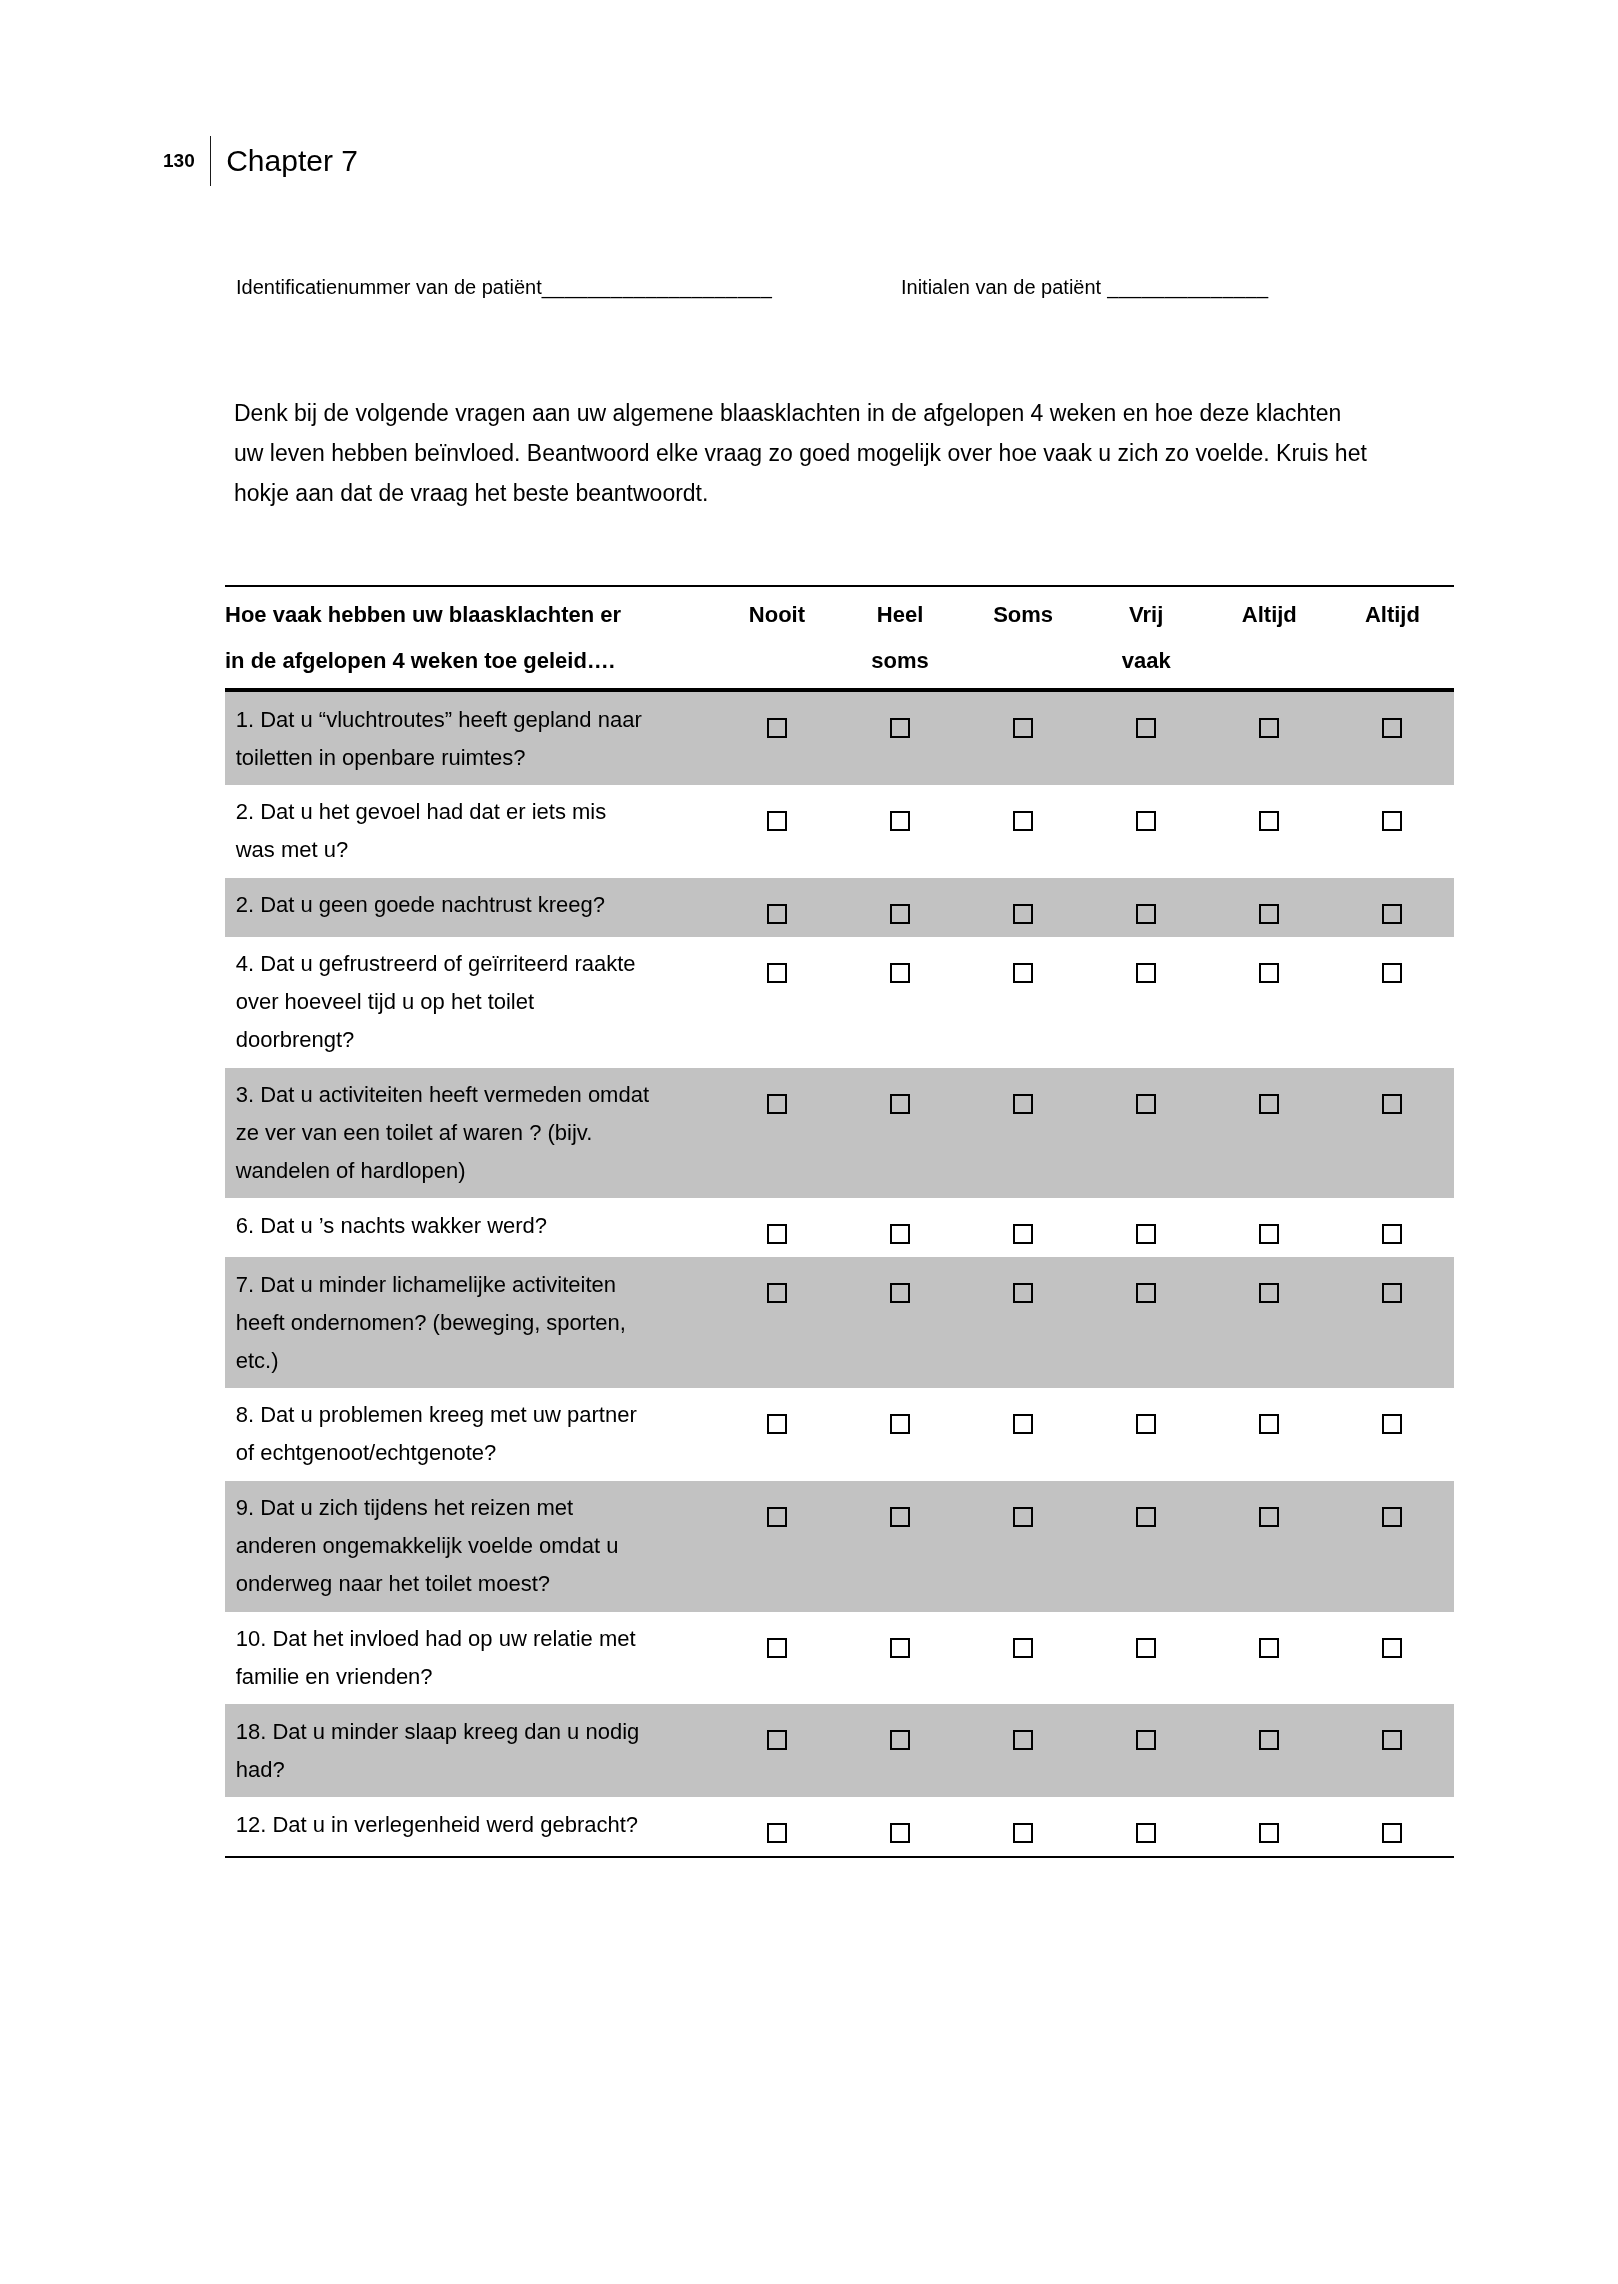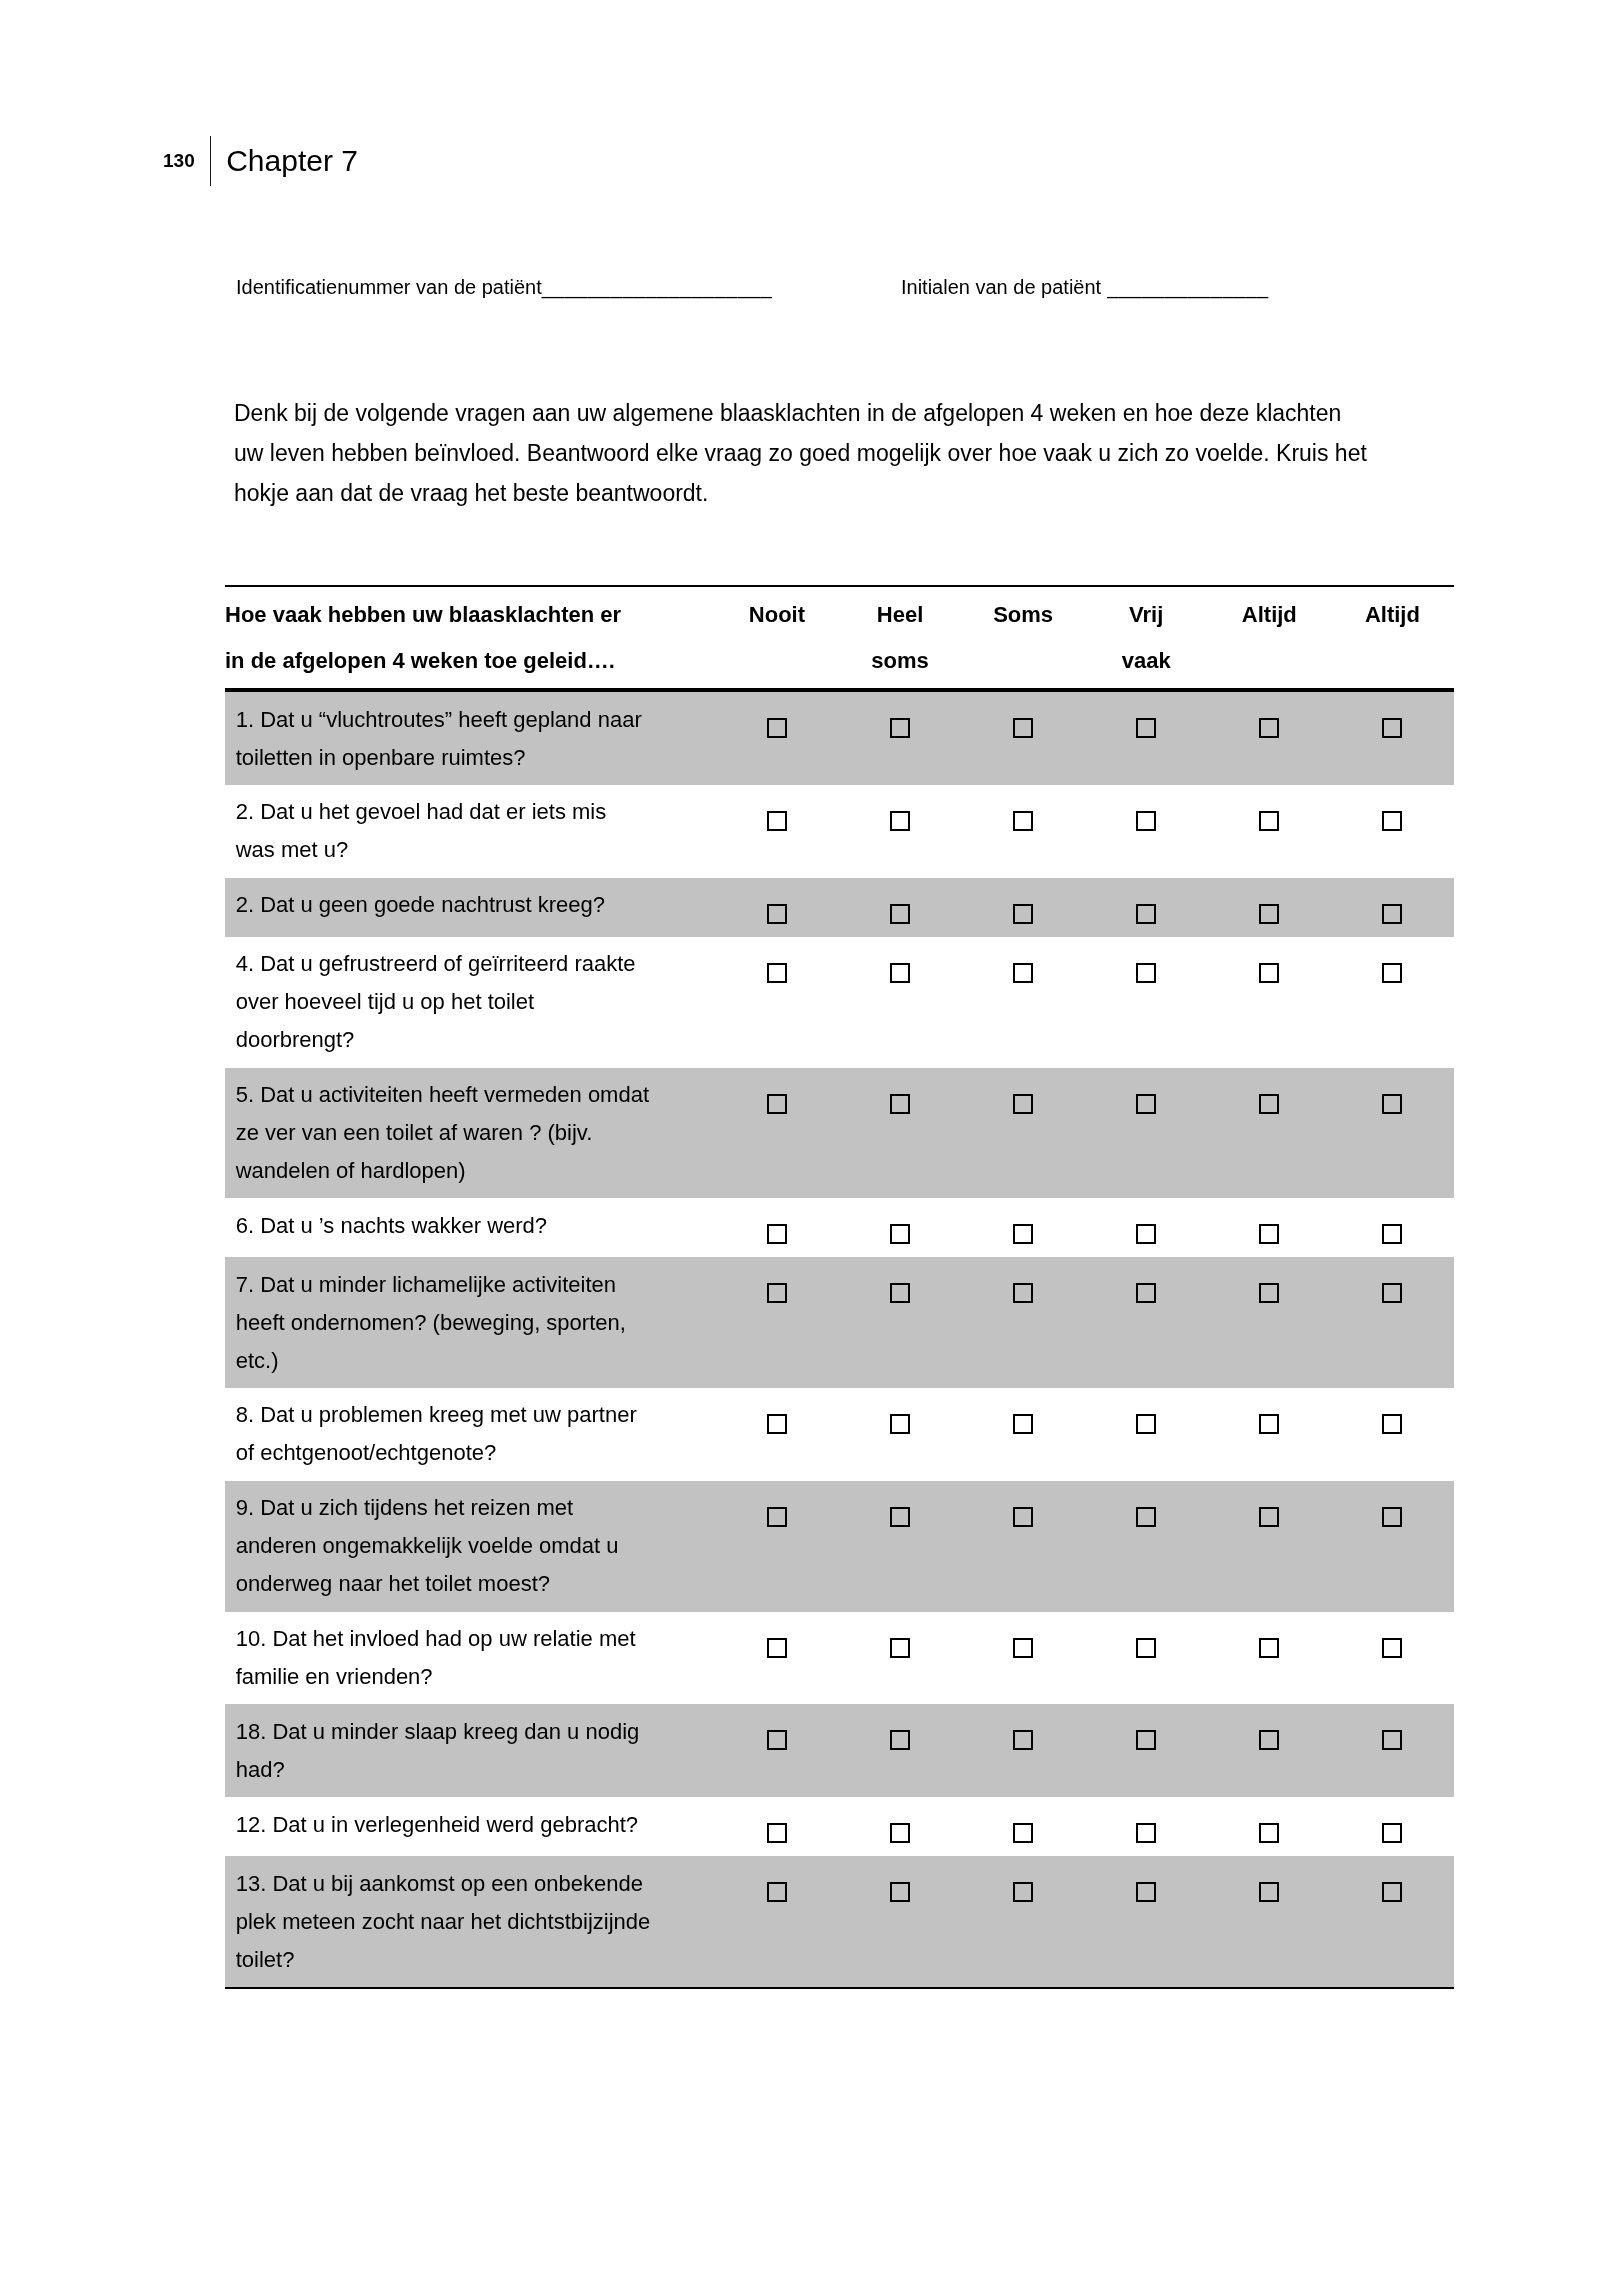--- a/index.html
+++ b/index.html
@@ -166,21 +166,21 @@
         <td class="q">4. Dat u gefrustreerd of geïrriteerd raakte over hoeveel tijd u op het toilet doorbrengt?</td>
         <td class="c"><span class="cb"></span></td>
         <td class="c"><span class="cb"></span></td>
         <td class="c"><span class="cb"></span></td>
         <td class="c"><span class="cb"></span></td>
         <td class="c"><span class="cb"></span></td>
         <td class="c"><span class="cb"></span></td>
       </tr>
 
       <tr>
-        <td class="q">5. Dat u activiteiten heeft vermeden omdat ze ver van een toilet af waren ? (bijv. wandelen of hardlopen)</td>
+        <td class="q">3. Dat u activiteiten heeft vermeden omdat ze ver van een toilet af waren ? (bijv. wandelen of hardlopen)</td>
         <td class="c"><span class="cb"></span></td>
         <td class="c"><span class="cb"></span></td>
         <td class="c"><span class="cb"></span></td>
         <td class="c"><span class="cb"></span></td>
         <td class="c"><span class="cb"></span></td>
         <td class="c"><span class="cb"></span></td>
       </tr>
 
       <tr>
         <td class="q">6. Dat u ’s nachts wakker werd?</td>
@@ -245,27 +245,18 @@
       <tr>
         <td class="q">12. Dat u in verlegenheid werd gebracht?</td>
         <td class="c"><span class="cb"></span></td>
         <td class="c"><span class="cb"></span></td>
         <td class="c"><span class="cb"></span></td>
         <td class="c"><span class="cb"></span></td>
         <td class="c"><span class="cb"></span></td>
         <td class="c"><span class="cb"></span></td>
       </tr>
 
-      <tr>
-        <td class="q">13. Dat u bij aankomst op een onbekende plek meteen zocht naar  het dichtstbijzijnde toilet?</td>
-        <td class="c"><span class="cb"></span></td>
-        <td class="c"><span class="cb"></span></td>
-        <td class="c"><span class="cb"></span></td>
-        <td class="c"><span class="cb"></span></td>
-        <td class="c"><span class="cb"></span></td>
-        <td class="c"><span class="cb"></span></td>
-      </tr>
 
     </tbody>
   </table>
 
 </div>
 
 
 </body></html>

